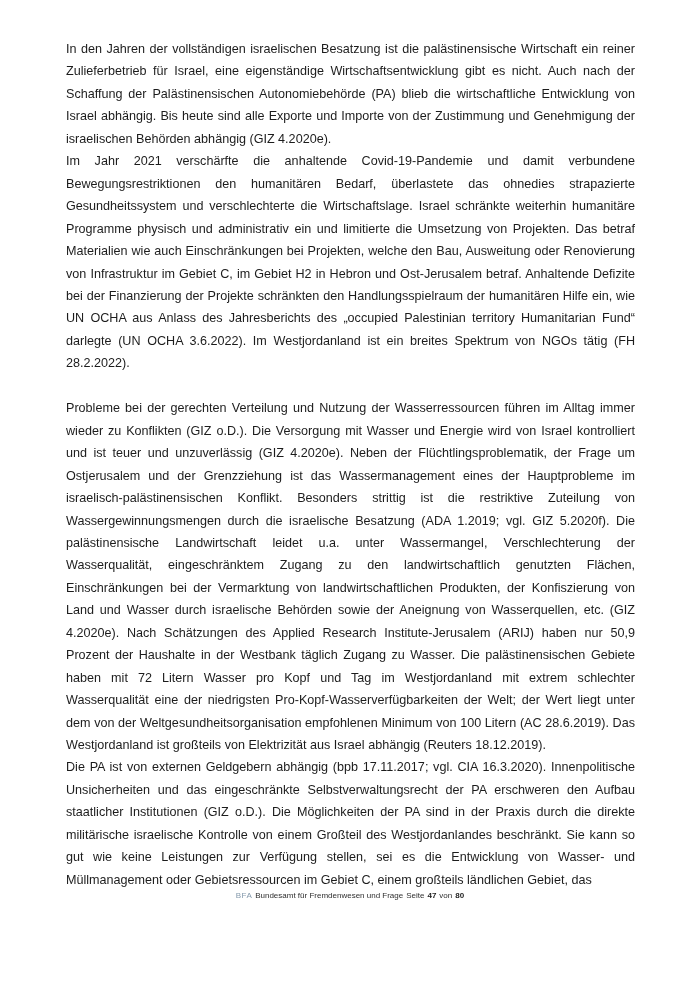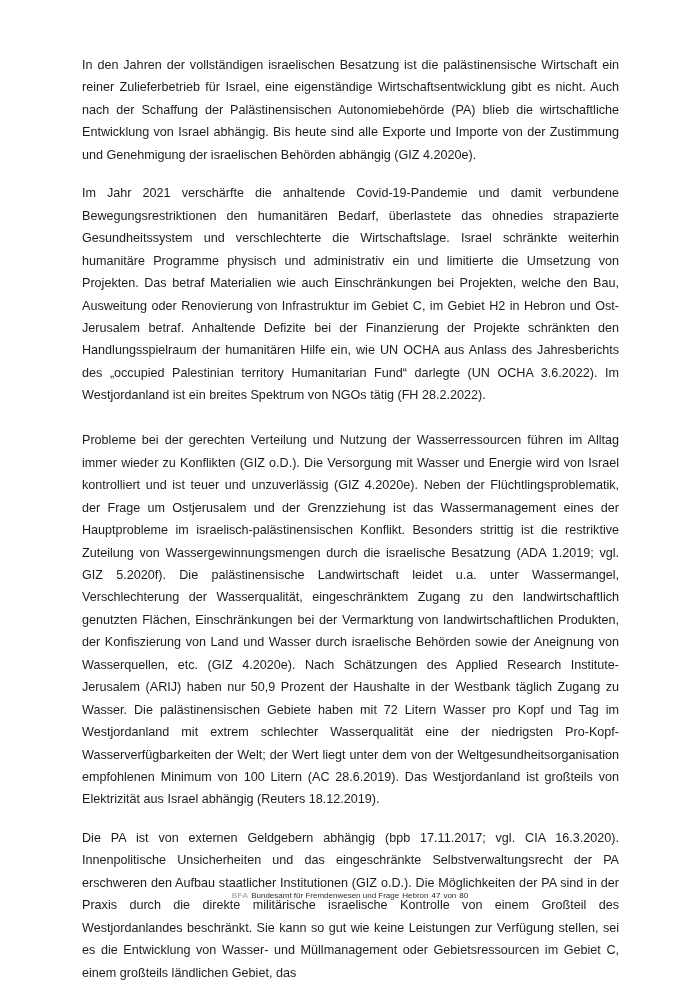--- a/index.html
+++ b/index.html
@@ -19,21 +19,21 @@
       left: 66px;
       top: 38px;
       width: 569px;
       color: #1c1c1c;
       font-size: 12.6px;
       line-height: 22.45px;
       text-align: justify;
       hyphens: none;
     }
     .para {
-      margin: 16px;
+      margin: 0;
     }
     .gap-before {
       margin-top: 22.45px;
     }
     .footer {
       position: absolute;
       left: 0;
       top: 891px;
       width: 700px;
       display: flex;
@@ -42,34 +42,34 @@
       gap: 3px;
       font-size: 8px;
       line-height: 10px;
       color: #2e2e2e;
     }
     .footer .logo {
       color: #8398ab;
       letter-spacing: 0.4px;
     }
     .footer .pnum {
-      font-weight: normal;
+      font-weight: bold;
       color: #1c1c1c;
     }
   </style>
 </head>
 <body>
 
 <main class="content">
   <p class="para">In den Jahren der vollständigen israelischen Besatzung ist die palästinensische Wirtschaft ein reiner Zulieferbetrieb für Israel, eine eigenständige Wirtschaftsentwicklung gibt es nicht. Auch nach der Schaffung der Palästinensischen Autonomiebehörde (PA) blieb die wirtschaftliche Entwicklung von Israel abhängig. Bis heute sind alle Exporte und Importe von der Zustimmung und Genehmigung der israelischen Behörden abhängig (GIZ 4.2020e).</p>
   <p class="para">Im Jahr 2021 verschärfte die anhaltende Covid-19-Pandemie und damit verbundene Bewegungsrestriktionen den humanitären Bedarf, überlastete das ohnedies strapazierte Gesundheitssystem und verschlechterte die Wirtschaftslage. Israel schränkte weiterhin humanitäre Programme physisch und administrativ ein und limitierte die Umsetzung von Projekten. Das betraf Materialien wie auch Einschränkungen bei Projekten, welche den Bau, Ausweitung oder Renovierung von Infrastruktur im Gebiet C, im Gebiet H2 in Hebron und Ost-Jerusalem betraf. Anhaltende Defizite bei der Finanzierung der Projekte schränkten den Handlungsspielraum der humanitären Hilfe ein, wie UN OCHA aus Anlass des Jahresberichts des „occupied Palestinian territory Humanitarian Fund“ darlegte (UN OCHA 3.6.2022). Im Westjordanland ist ein breites Spektrum von NGOs tätig (FH 28.2.2022).</p>
   <p class="para gap-before">Probleme bei der gerechten Verteilung und Nutzung der Wasserressourcen führen im Alltag immer wieder zu Konflikten (GIZ o.D.). Die Versorgung mit Wasser und Energie wird von Israel kontrolliert und ist teuer und unzuverlässig (GIZ 4.2020e). Neben der Flüchtlingsproblematik, der Frage um Ostjerusalem und der Grenzziehung ist das Wassermanagement eines der Hauptprobleme im israelisch-palästinensischen Konflikt. Besonders strittig ist die restriktive Zuteilung von Wassergewinnungsmengen durch die israelische Besatzung (ADA 1.2019; vgl. GIZ 5.2020f). Die palästinensische Landwirtschaft leidet u.a. unter Wassermangel, Verschlechterung der Wasserqualität, eingeschränktem Zugang zu den landwirtschaftlich genutzten Flächen, Einschränkungen bei der Vermarktung von landwirtschaftlichen Produkten, der Konfiszierung von Land und Wasser durch israelische Behörden sowie der Aneignung von Wasserquellen, etc. (GIZ 4.2020e). Nach Schätzungen des Applied Research Institute-Jerusalem (ARIJ) haben nur 50,9 Prozent der Haushalte in der Westbank täglich Zugang zu Wasser. Die palästinensischen Gebiete haben mit 72 Litern Wasser pro Kopf und Tag im Westjordanland mit extrem schlechter Wasserqualität eine der niedrigsten Pro-Kopf-Wasserverfügbarkeiten der Welt; der Wert liegt unter dem von der Weltgesundheitsorganisation empfohlenen Minimum von 100 Litern (AC 28.6.2019). Das Westjordanland ist großteils von Elektrizität aus Israel abhängig (Reuters 18.12.2019).</p>
   <p class="para">Die PA ist von externen Geldgebern abhängig (bpb 17.11.2017; vgl. CIA 16.3.2020). Innenpolitische Unsicherheiten und das eingeschränkte Selbstverwaltungsrecht der PA erschweren den Aufbau staatlicher Institutionen (GIZ o.D.). Die Möglichkeiten der PA sind in der Praxis durch die direkte militärische israelische Kontrolle von einem Großteil des Westjordanlandes beschränkt. Sie kann so gut wie keine Leistungen zur Verfügung stellen, sei es die Entwicklung von Wasser- und Müllmanagement oder Gebietsressourcen im Gebiet C, einem großteils ländlichen Gebiet, das</p>
 </main>
 
 <footer class="footer">
   <span class="logo">BFA</span>
   <span class="org">Bundesamt für Fremdenwesen und Frage</span>
-  <span class="plabel">Hebron</span>
+  <span class="plabel">Seite</span>
   <span class="pnum">47</span>
   <span class="plabel">von</span>
   <span class="pnum">80</span>
 </footer>
 
 </body></html>

